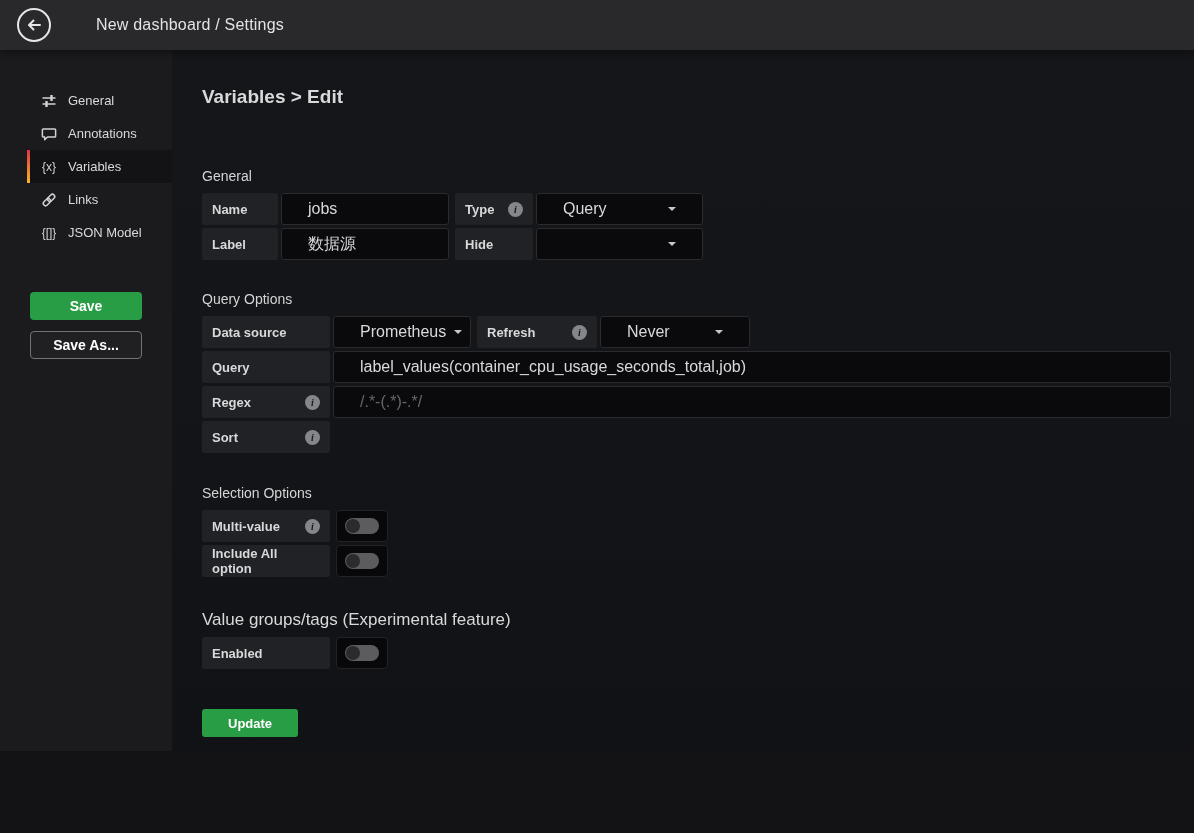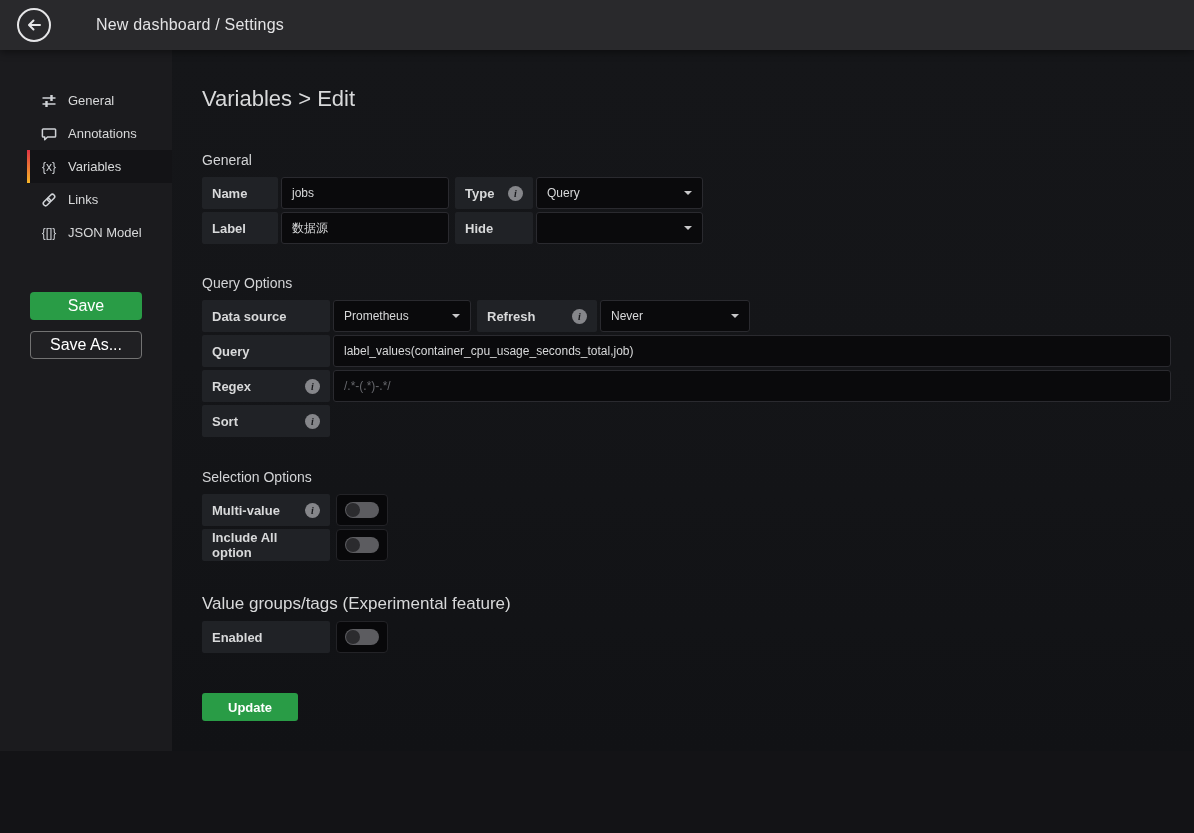--- a/index.html
+++ b/index.html
@@ -37,44 +37,44 @@
   }
   .side-item .ic { width:18px; display:flex; align-items:center; justify-content:center; color:#cfd2d6; }
   .side-item.active {
     background:#131316;
     border-left:3px solid;
     border-image:linear-gradient(180deg,#e02f44 0%,#f9ba26 100%) 1;
   }
   .glyph-ic { font-size:12px; color:#cfd2d6; white-space:nowrap; }
   .btn {
     display:flex; align-items:center; justify-content:center;
-    font-weight:normal; font-size:16px; color:#fff; cursor:pointer;
+    font-weight:bold; font-size:14px; color:#fff; cursor:pointer;
     border-radius:4px;
   }
   .save-btn { width:112px; height:28px; margin:43px 0 0 30px; background:#299c46; }
   .saveas-btn { width:112px; height:28px; margin:11px 0 0 30px; background:#202023; border:1px solid #737373; }
 
   
   .main {
     flex:1; padding:36px 0 0 30px;
     background:linear-gradient(180deg,#151619 0%,#141518 45%,#111215 100%);
   }
-  .page-title { font-size:22px; font-weight:400; color:#d8d9da; margin-bottom:40px; }
+  .page-title { font-size:19px; font-weight:700; color:#d8d9da; margin-bottom:60px; }
   .section-h { font-size:14px; font-weight:400; color:#d3d4d6; margin-bottom:9px; }
   .big-h { font-size:17px; font-weight:400; color:#d8d9da; margin-bottom:7px; }
 
   .frow { display:flex; align-items:stretch; margin-bottom:3px; height:32px; }
   .flabel {
     background:#202226; color:#d8d9da; font-weight:bold; font-size:13px;
     display:flex; align-items:center; padding:0 10px; margin-right:3px;
     border-radius:2px;
   }
   .fbox {
     background:#0a0a0c; border:1px solid #2a2a2f; border-radius:3px;
-    display:flex; align-items:center; padding:0 10px; font-size:12px; color:#d8d9da;
+    display:flex; align-items:center; padding:0 26px; font-size:16px; color:#d8d9da;
   }
   .fselect { justify-content:space-between; cursor:pointer; }
   .ggap { width:6px; flex:0 0 auto; }
 
   .w76{width:76px}.w78{width:78px}.w128{width:128px}.w120{width:120px}
   .w168{width:168px}.w167{width:167px}.w138{width:138px}.w150{width:150px}.w838{width:838px}
 
   .caret {
     width:0; height:0; border-left:4px solid transparent; border-right:4px solid transparent;
     border-top:4px solid #c8c8ca; margin-left:8px; flex:0 0 auto;

